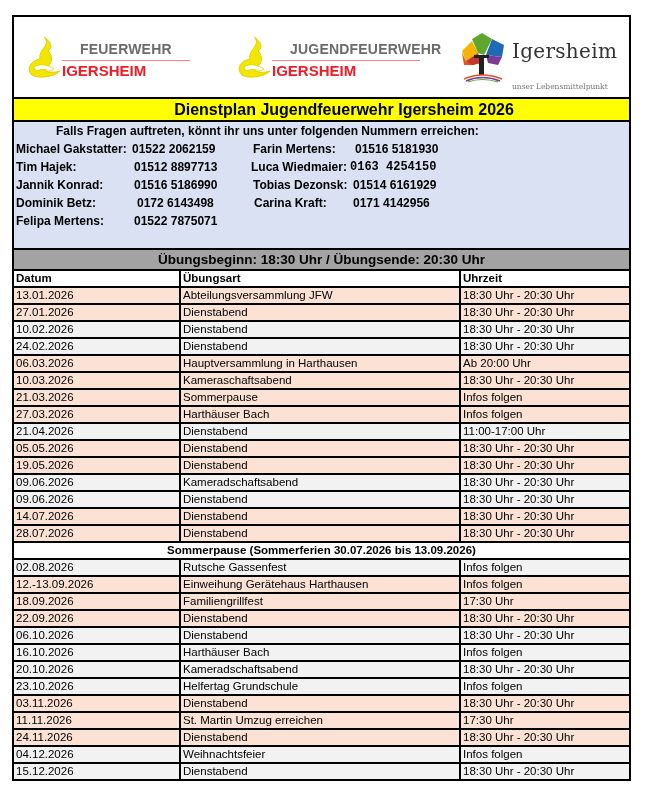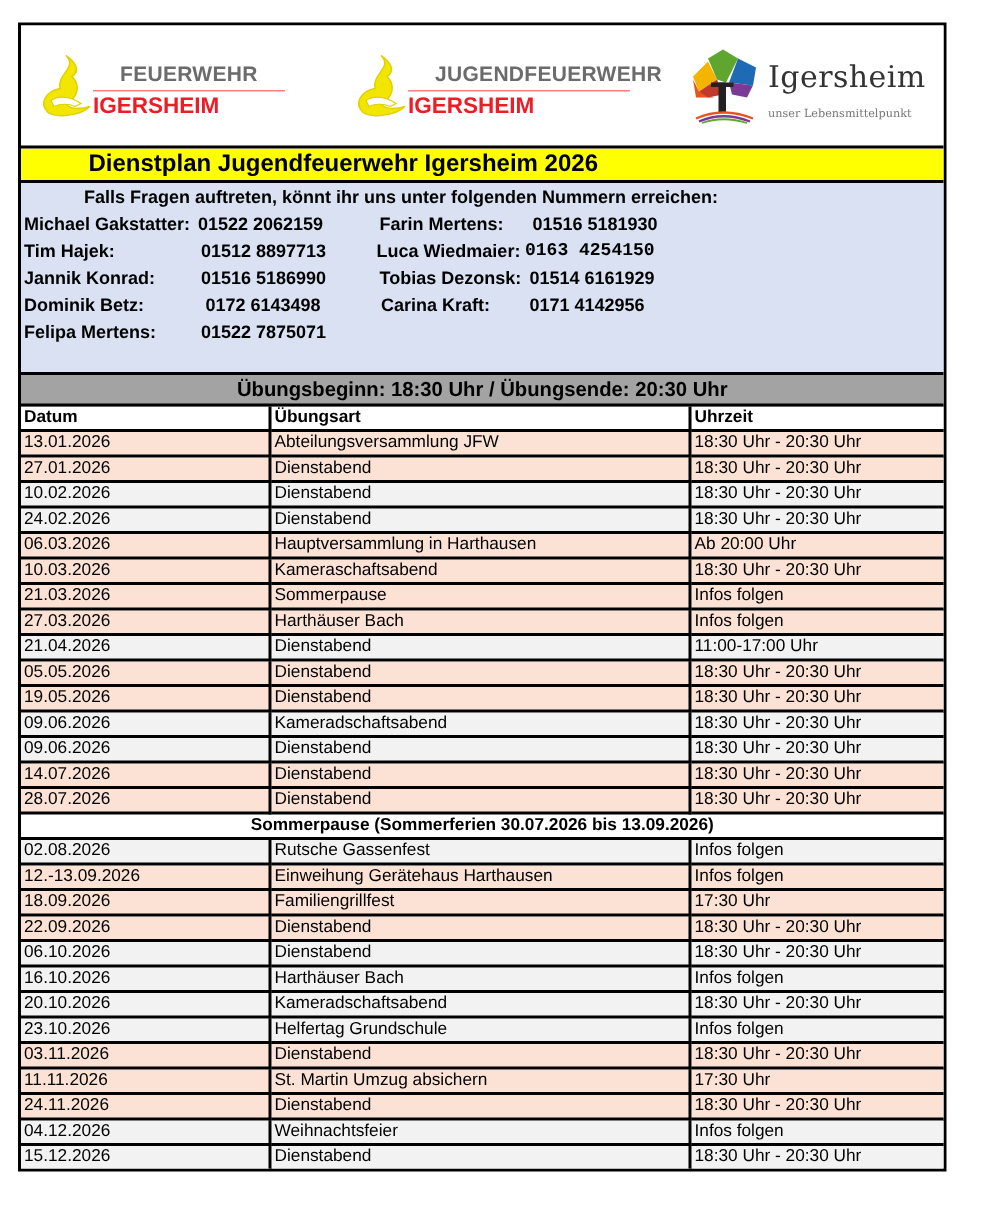--- a/index.html
+++ b/index.html
@@ -21,25 +21,25 @@
 
   .fw1 { left: 10px; width: 160px; }
   .fw1 .rule { width: 128px; }
   .fw2 { left: 220px; width: 190px; }
   .fw2 .rule { width: 148px; }
 
   .ig-logo { position: absolute; left: 440px; top: 10px; width: 162px; height: 62px; }
   .ig-logo .tree { position: absolute; left: 4px; top: 4px; width: 52px; height: 52px; }
   .ig-logo .name { position: absolute; left: 58px; top: 12px; font-family: "DejaVu Serif", serif;
                    font-size: 20px; color: #333; letter-spacing: 0.3px; }
-  .ig-logo .tag { position: absolute; left: 58px; top: 44px; font-family: "DejaVu Serif", serif;
+  .ig-logo .tag { position: absolute; left: 58px; top: 55px; font-family: "DejaVu Serif", serif;
                   font-size: 7.5px; color: #777; white-space: nowrap; }
 
   .title-row { height: 21px; background: #ffff00; border-bottom: 2px solid #000;
-               text-align: left; font-weight: bold; font-size: 16px; line-height: 21px; padding-left: 45px; }
+               text-align: center; font-weight: bold; font-size: 16px; line-height: 21px; padding-left: 45px; }
 
   .contact { height: 126px; background: #d9e1f2; border-bottom: 2px solid #000;
              position: relative; font-weight: bold; font-size: 12px; }
   .contact .intro { position: absolute; left: 2px; top: 2px; white-space: nowrap; margin-left: 40px; }
   .contact .c { position: absolute; white-space: nowrap; }
 
   .subtitle { height: 19px; border-bottom: 2px solid #000; text-align: center;
               font-size: 13.5px; font-weight: bold; line-height: 19px; background: #a3a3a3; }
 
   table.plan { border-collapse: collapse; width: 100%; table-layout: fixed; font-size: 11.5px; }
@@ -263,21 +263,21 @@
           <td>Helfertag Grundschule</td>
           <td>Infos folgen</td>
         </tr>
     <tr class="odd">
           <td>03.11.2026</td>
           <td>Dienstabend</td>
           <td>18:30 Uhr - 20:30 Uhr</td>
         </tr>
     <tr class="odd">
           <td>11.11.2026</td>
-          <td>St. Martin Umzug absichern</td>
+          <td>St. Martin Umzug erreichen</td>
           <td>17:30 Uhr</td>
         </tr>
     <tr class="odd">
           <td>24.11.2026</td>
           <td>Dienstabend</td>
           <td>18:30 Uhr - 20:30 Uhr</td>
         </tr>
     <tr class="even">
           <td>04.12.2026</td>
           <td>Weihnachtsfeier</td>

